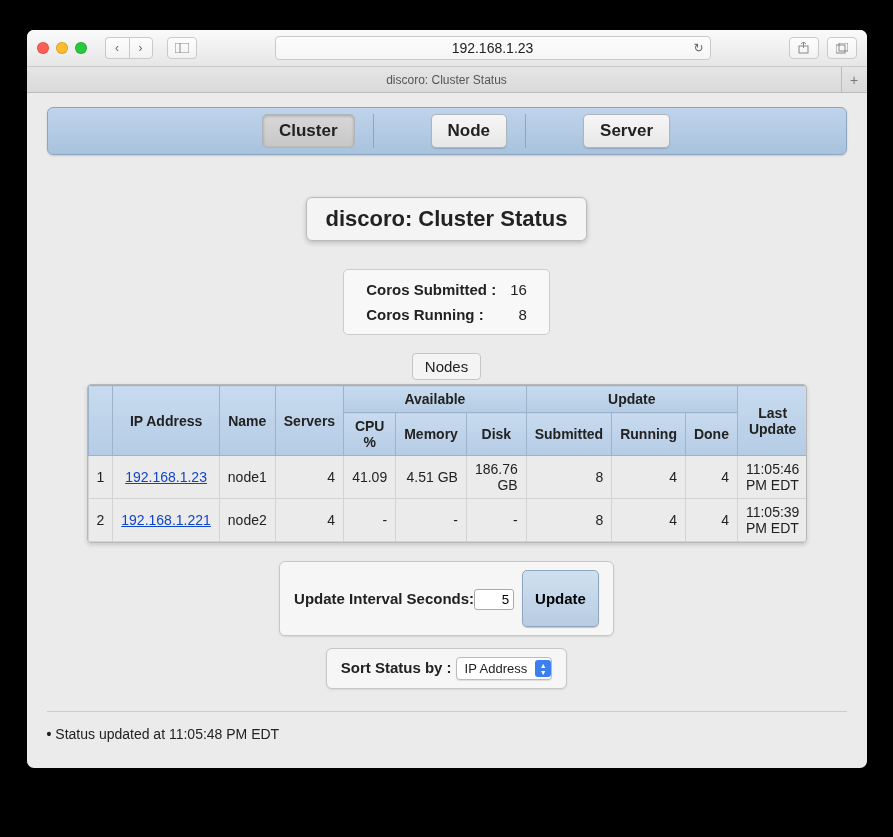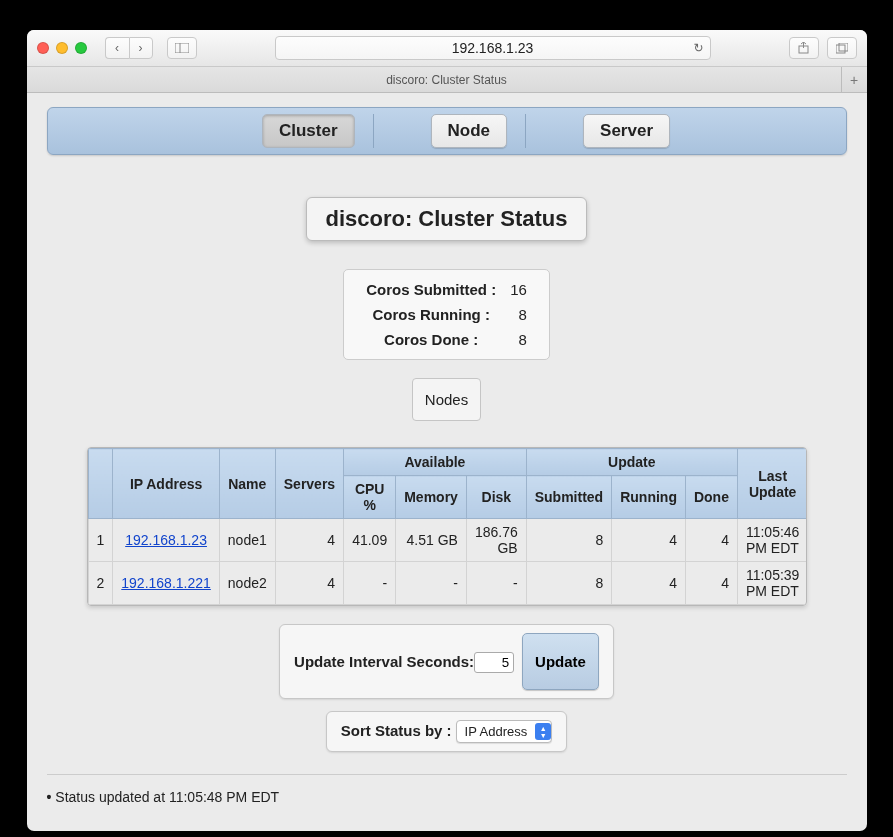--- a/index.html
+++ b/index.html
@@ -90,26 +90,26 @@
     background:#f4f4f4;
     box-shadow:0 2px 5px rgba(0,0,0,.2);
     font-size:22px; font-weight:600;
   }
   .stats-card{
     display:table; margin:0 auto;
     border:1px solid #ccc; border-radius:5px;
     padding:6px 14px; background:#f8f8f8;
   }
   .stats-card table td{padding:3px 6px; font-size:15px}
-  .stats-card .lbl{font-weight:600; text-align:center}
+  .stats-card .lbl{font-weight:600; text-align:left}
   .stats-card .val{text-align:right; min-width:26px}
 
   .nodes-btn{
-    display:table; margin:18px auto 26px;
-    padding:12px 12px;
+    display:table; margin:18px auto 4px;
+    padding:4px 12px;
     border:1px solid #c5c5c5; border-radius:4px;
     background:#f4f4f4; font-size:15px;
   }
   .datatable-wrap{
     width:720px; margin:0 auto;
     border:1px solid #b7b7b7; border-radius:4px;
     box-shadow:0 2px 4px rgba(0,0,0,.15);
     overflow:hidden;
   }
   table.datatable{width:100%; border-collapse:collapse; font-size:14px}
@@ -223,24 +223,20 @@
 
     <div class="stats-card">
       <table>
         <tbody>
             <tr>
           <td class="lbl">Coros Submitted :</td>
           <td class="val">16</td>
         </tr>
         <tr>
           <td class="lbl">Coros Running :</td>
-          <td class="val">8</td>
-        </tr>
-        <tr>
-          <td class="lbl">Coros Done :</td>
           <td class="val">8</td>
         </tr>
       </tbody>
         </table>
     </div>
 
     <div class="nodes-btn">Nodes</div>
 
     <div class="datatable-wrap">
       <table class="datatable">

